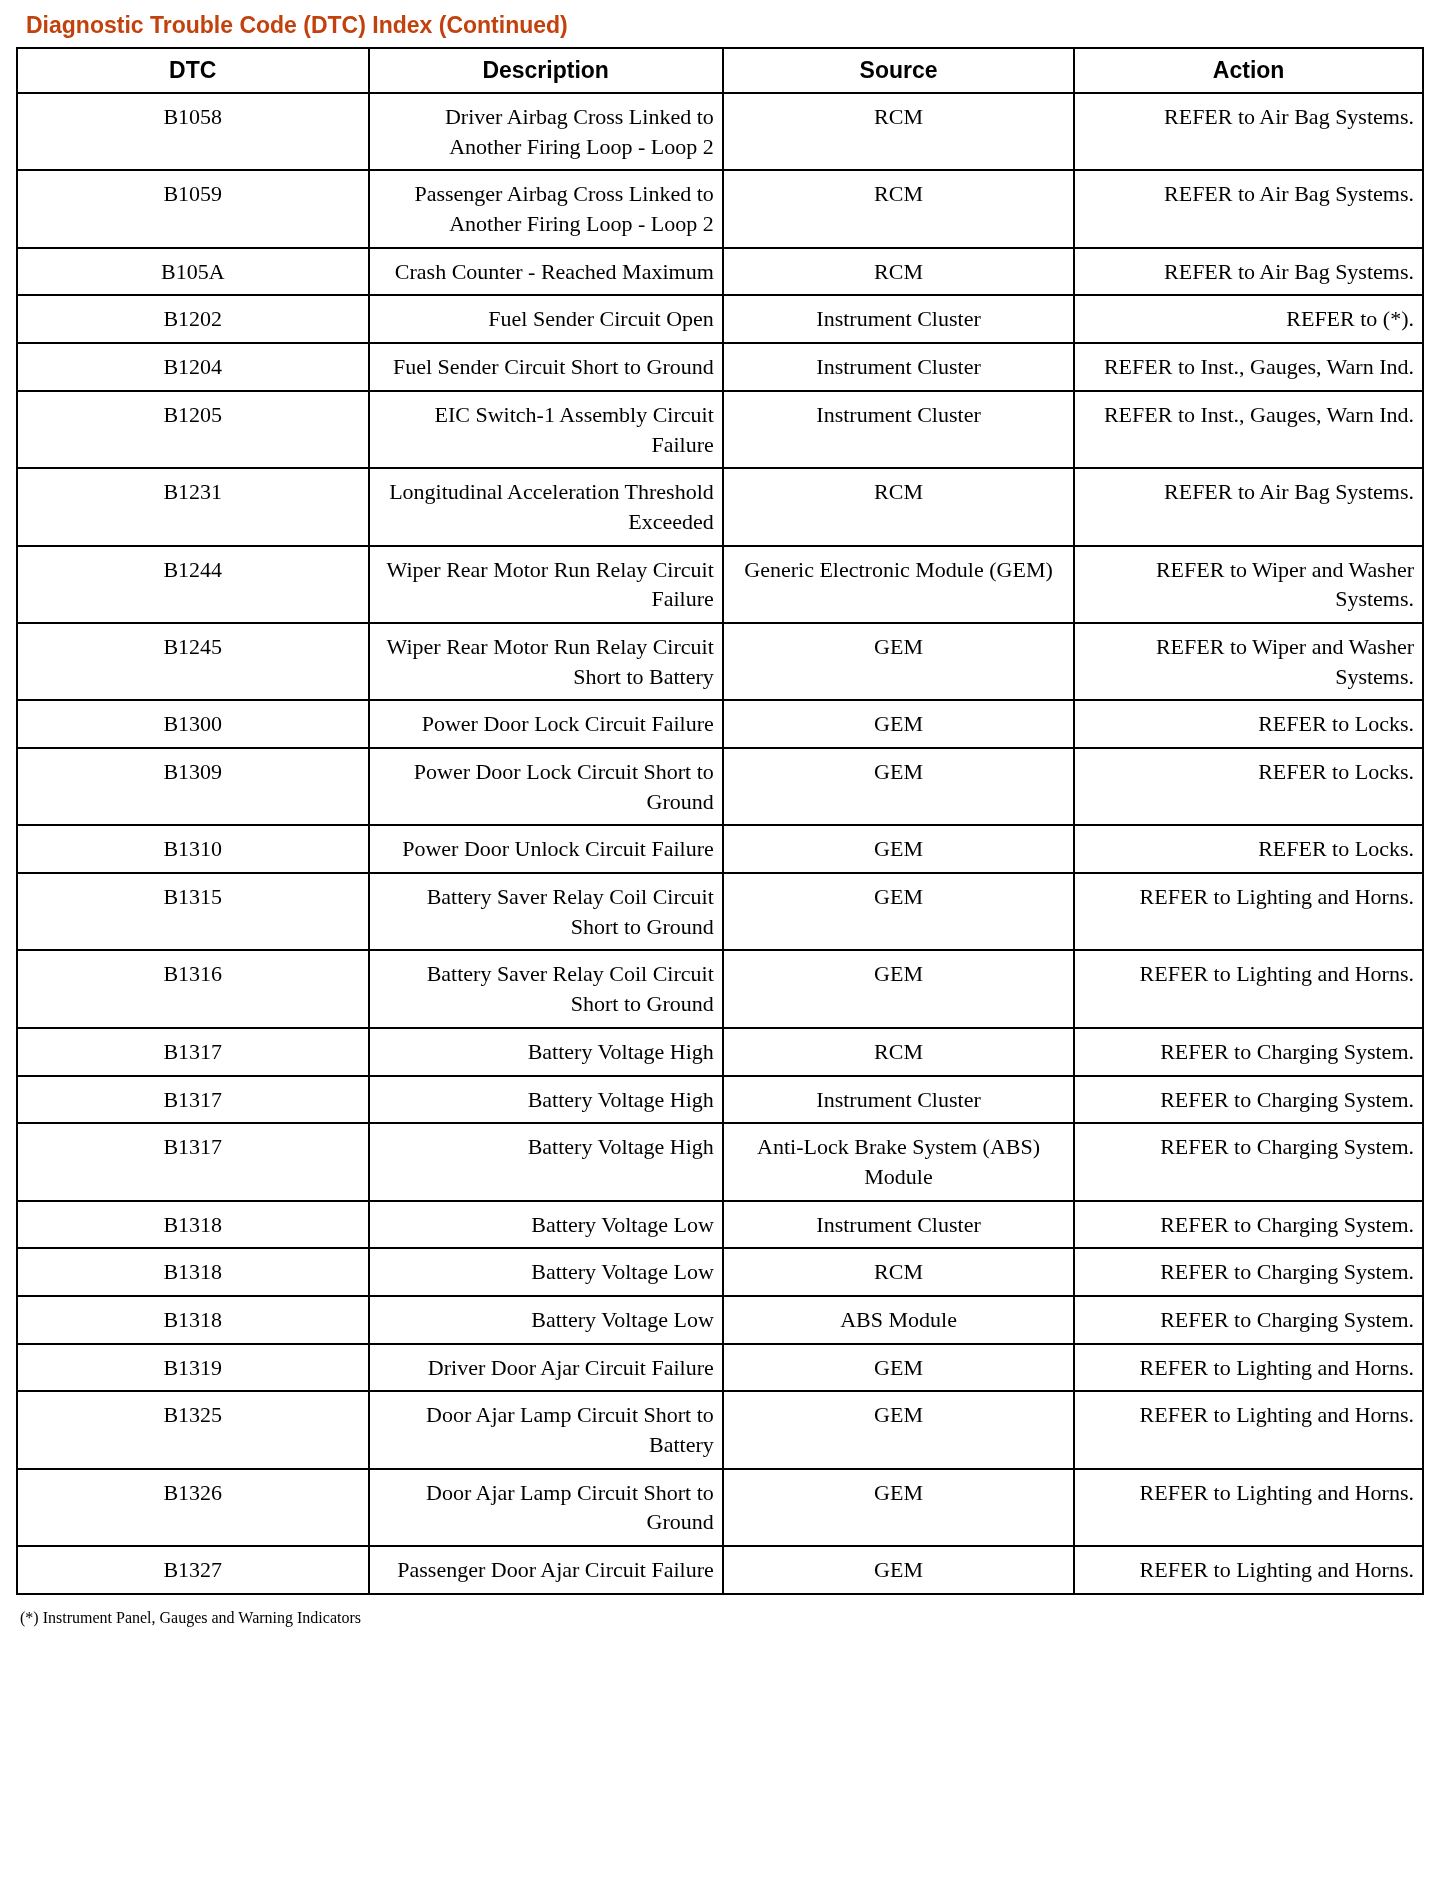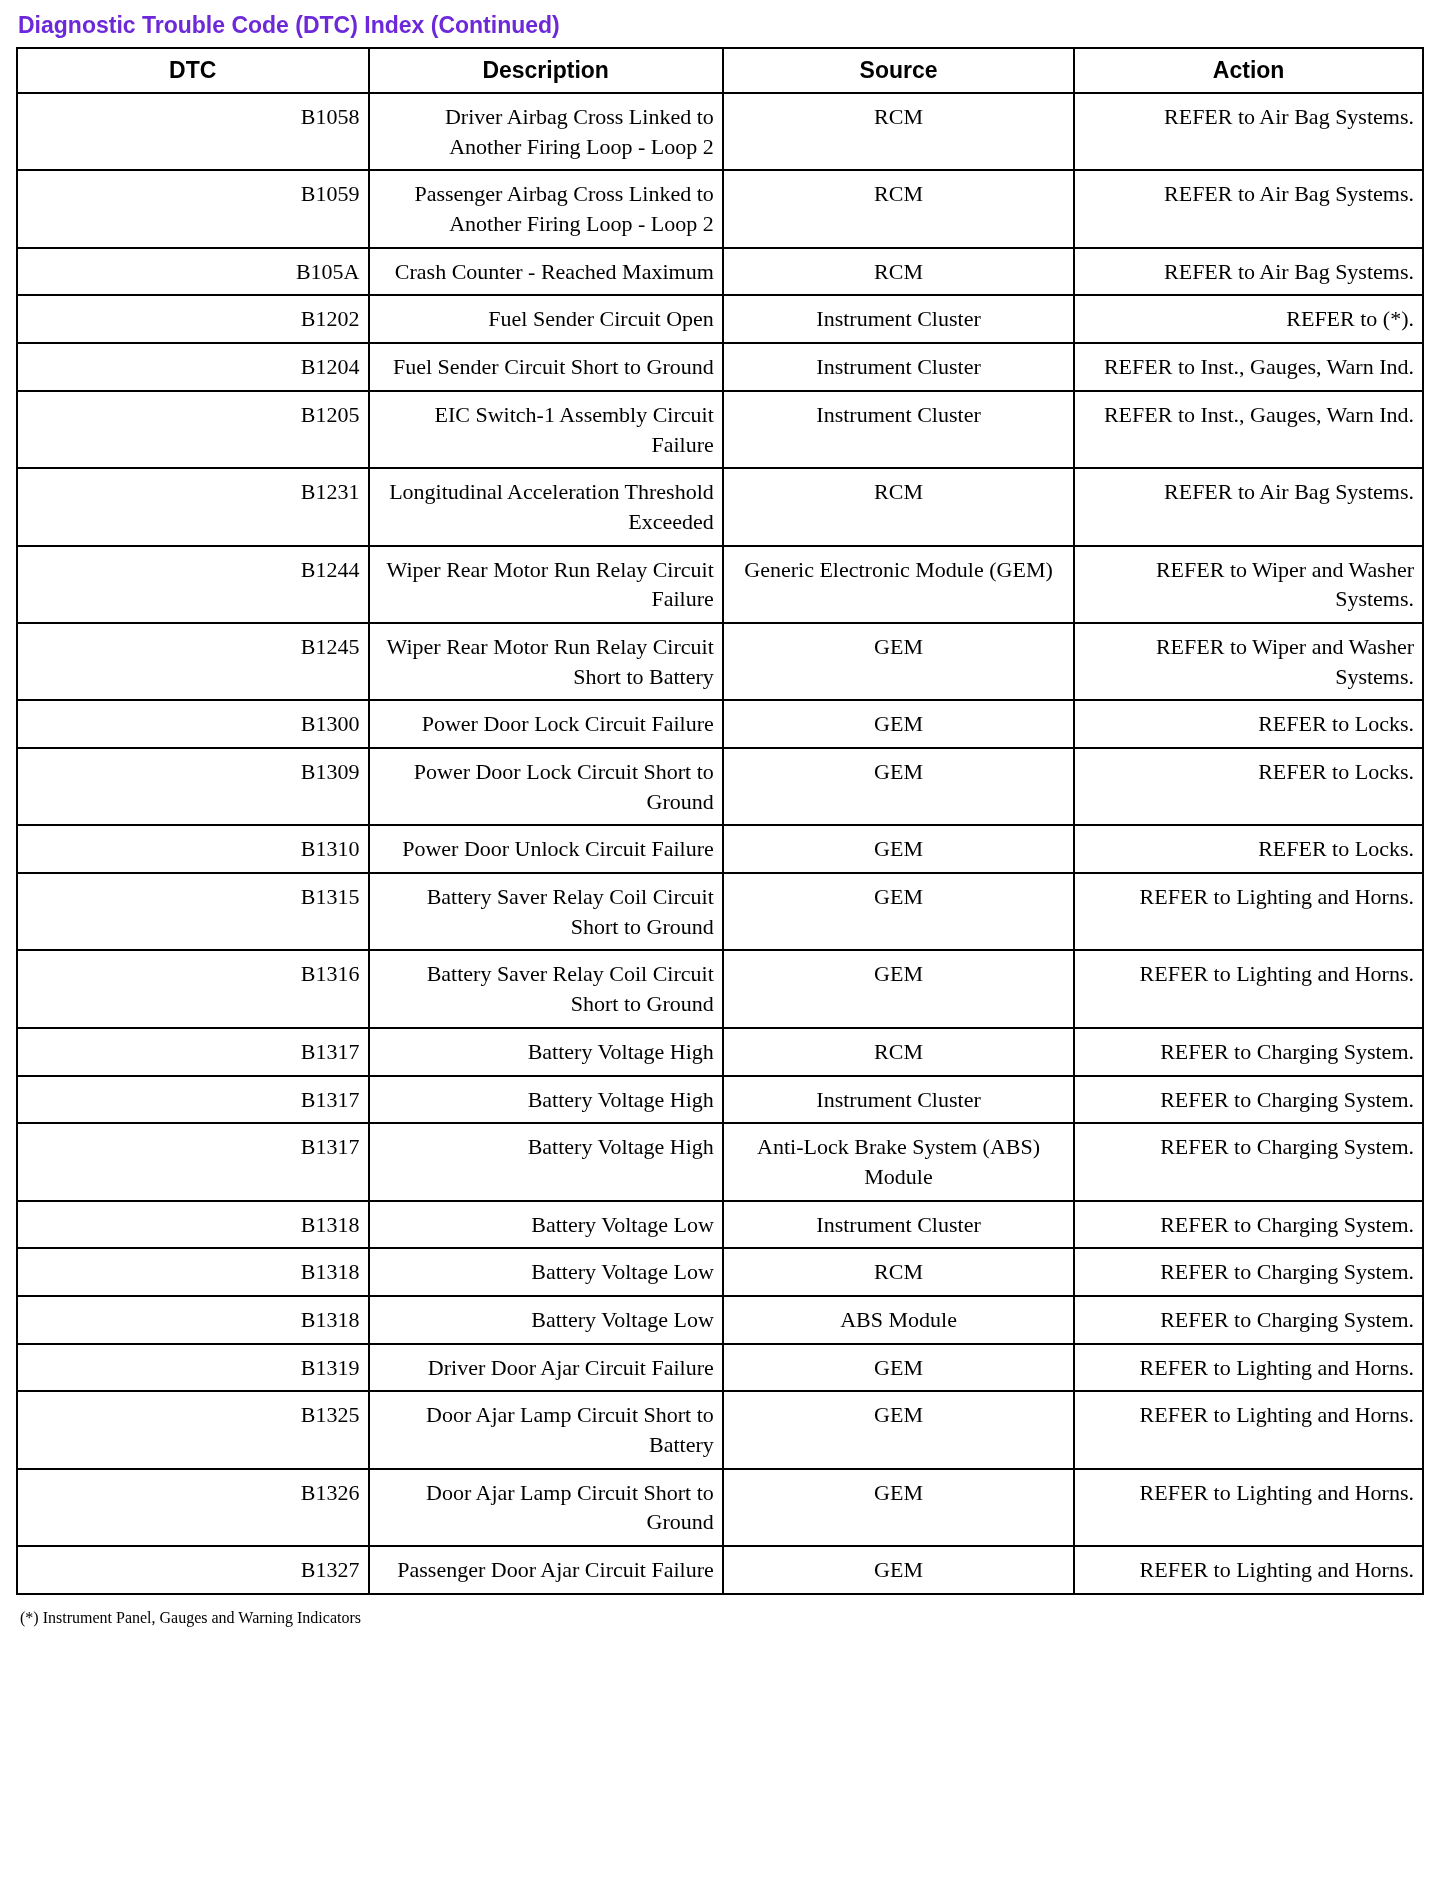--- a/index.html
+++ b/index.html
@@ -9,22 +9,22 @@
   }
   body {
     font-family: "Liberation Serif", serif;
     color: #000000;
     padding: 8px 16px 20px 16px;
   }
   .page-title {
     font-family: "Liberation Sans", sans-serif;
     font-weight: bold;
     font-size: 23px;
-    margin: 4px 0 8px 2px;
-    color: #6d28d9;
+    margin: 4px 0 8px 10px;
+    color: #c2410c;
   }
   table.dtc-table {
     border-collapse: collapse;
     width: 1408px;
     table-layout: fixed;
   }
   table.dtc-table th,
   table.dtc-table td {
     border: 2px solid #000000;
     vertical-align: top;
@@ -37,21 +37,21 @@
     font-weight: bold;
     font-size: 23px;
     text-align: center;
     padding: 6px 8px;
   }
   col.col-dtc    { width: 25%; }
   col.col-desc   { width: 25.2%; }
   col.col-source { width: 25%; }
   col.col-action { width: 24.8%; }
   td.col-dtc {
-    text-align: right;
+    text-align: center;
   }
   td.col-description {
     text-align: right;
   }
   td.col-source {
     text-align: center;
   }
   td.col-action {
     text-align: right;
     padding-left: 14px;

